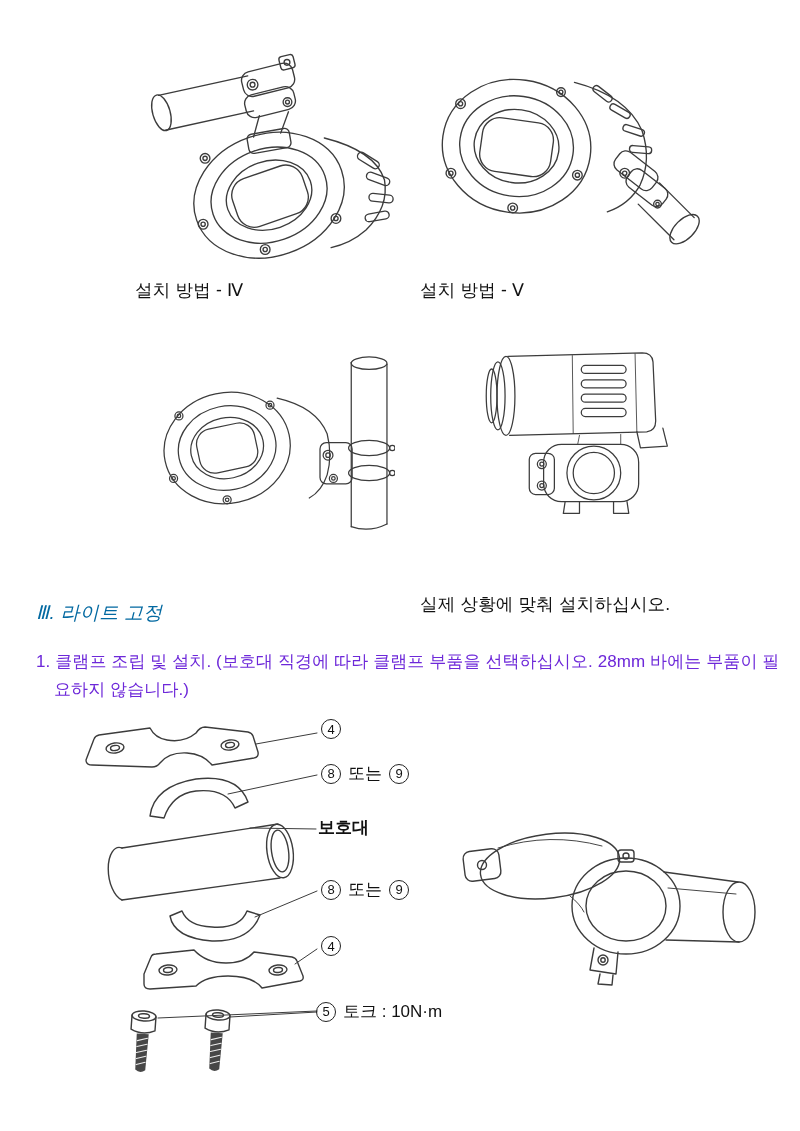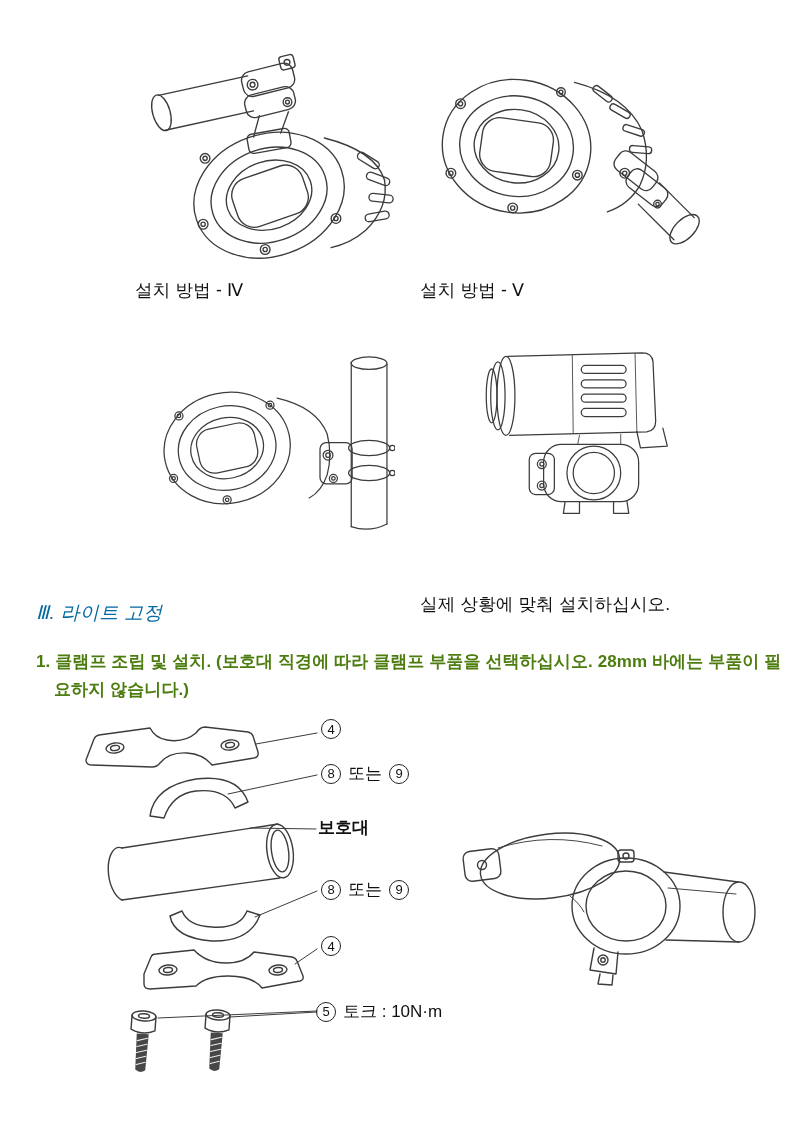--- a/index.html
+++ b/index.html
@@ -19,25 +19,24 @@
   }
   .heading {
     font-size:19px;
     color:#0369a1;
     letter-spacing:0.3px;
     font-style:italic;
   }
   .step-text {
     font-size:17px;
     line-height:1.62;
-    color:#4d7c0f;
+    color:#6d28d9;
     padding-left:18px;
     text-indent:-18px;
     letter-spacing:0.1px;
-    font-weight:bold;
   }
   .part-label {
     display:flex; align-items:center; gap:7px;
     font-size:17px; color:#111; white-space:nowrap;
   }
   .circ {
     display:inline-flex; align-items:center; justify-content:center;
     width:20px; height:20px;
     border:1.5px solid #222; border-radius:50%;
     font-size:13px; line-height:1; color:#111;

